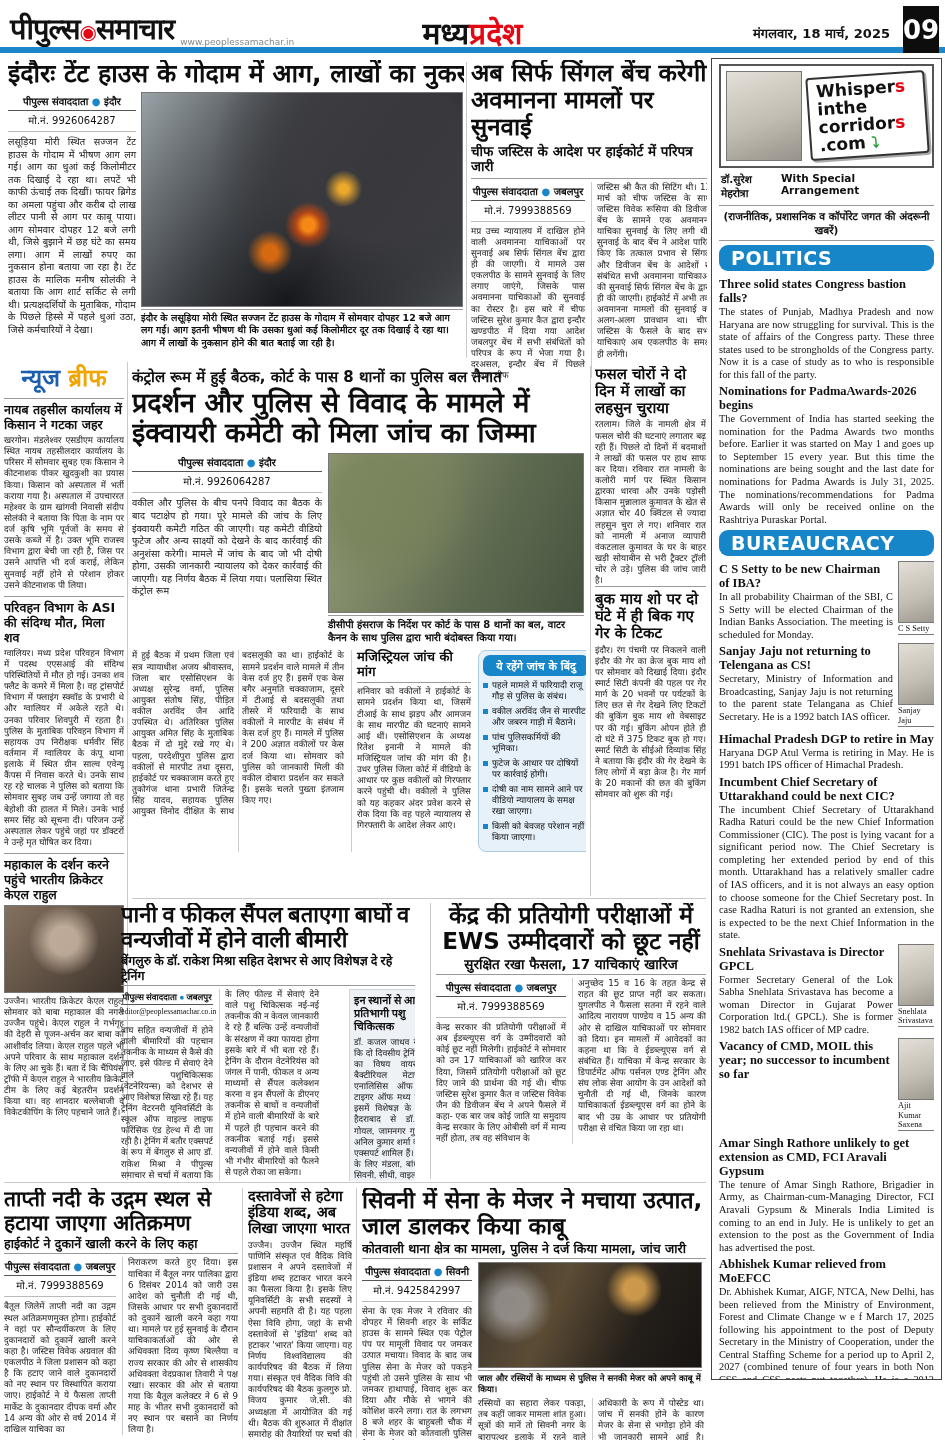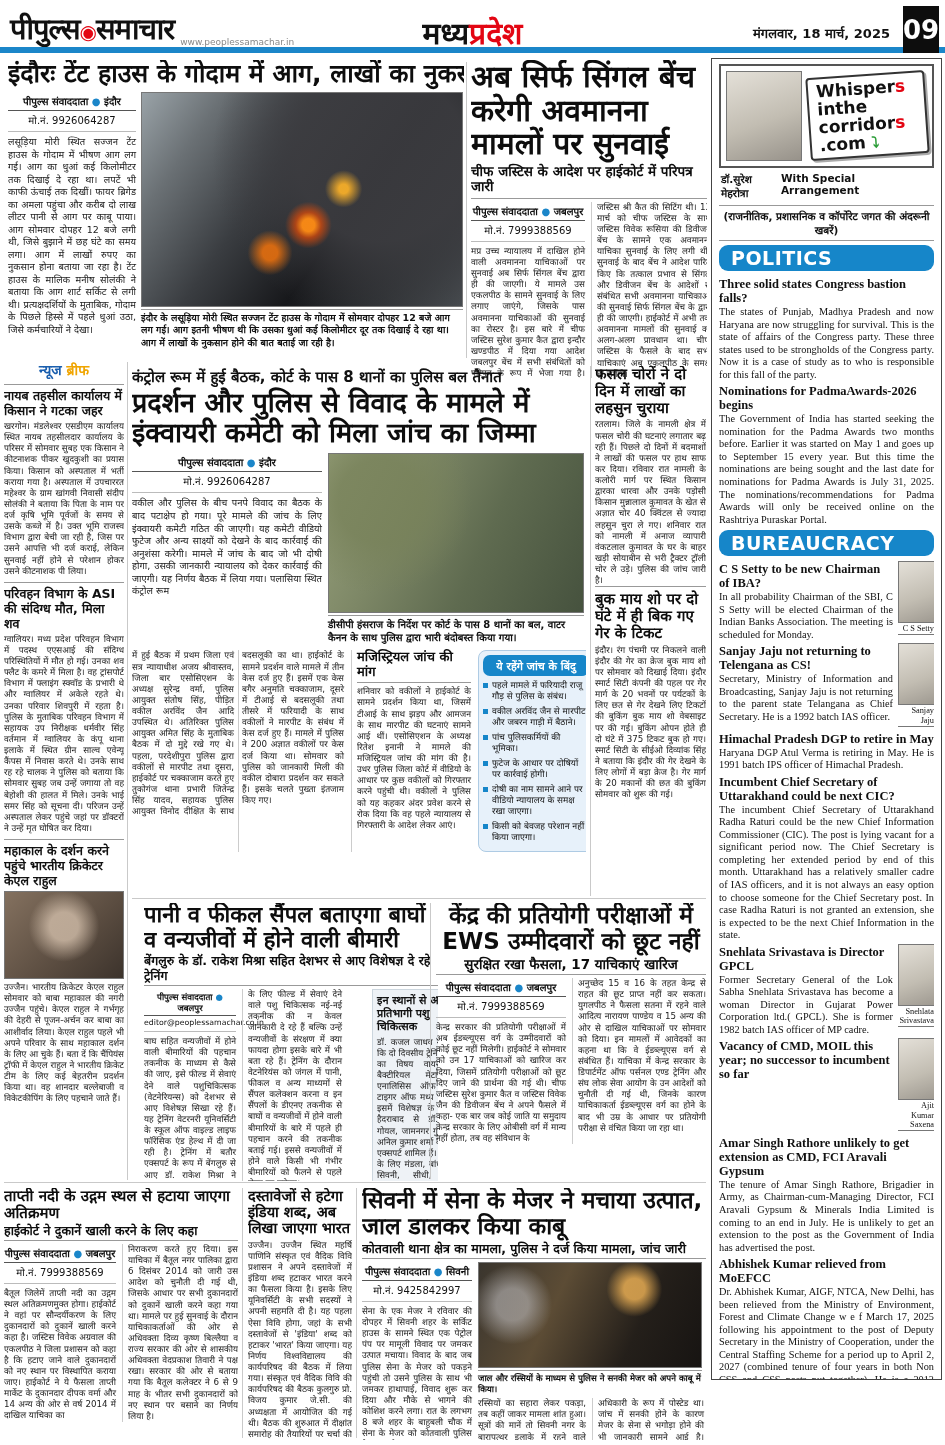--- a/index.html
+++ b/index.html
@@ -55,25 +55,25 @@
   .wl .rs{color:#e30613;}
   .wl .arrow{color:#2e9e3a;font-size:15px;}
   .wnames{display:flex;justify-content:space-between;font-weight:bold;font-size:10.5px;padding:4px 2px 2px;}
   .wtag{font-weight:bold;font-size:10.5px;text-align:center;border-top:1px solid #999;border-bottom:1px solid #999;
         padding:3px 0;margin:3px 0 4px;}
   .pill{background:#1686c9;color:#fff;font-weight:bold;font-size:19px;border-radius:9px;
         padding:2px 12px;margin:4px 0 3px;letter-spacing:.5px;}
   .sb-item{font-family:"Liberation Serif",serif;overflow:hidden;}
   .sb-title{font-weight:bold;font-size:12.5px;line-height:1.12;margin:3px 0 1px;}
   .sb-body{font-size:10.3px;line-height:1.22;text-align:justify;}
-  .sb-photo-wrap{float:right;width:36px;margin:2px 0 2px 5px;text-align:right;}
+  .sb-photo-wrap{float:right;width:36px;margin:2px 0 2px 5px;text-align:left;}
   .sb-photo{width:52px;height:60px;border:1px solid #777;}
   .sb-photo-cap{font-size:8.3px;line-height:1.1;border-bottom:1px solid #777;padding:1px 0;}
   
-  .nb-label{font-size:14px;font-weight:bold;text-align:center;}
+  .nb-label{font-size:24px;font-weight:bold;text-align:center;}
   .nb-label .a{color:#1b5fae;}
   .nb-label .b{color:#f0a500;}
   .nb-title{font-weight:bold;font-size:12.5px;line-height:1.2;border-top:1px solid #999;padding-top:3px;margin-top:5px;}
   
   .pbox{background:#e7f1fa;border:1px solid #aecbe4;border-radius:8px;padding:4px;}
   .pbox-title{background:#1686c9;color:#fff;font-weight:bold;font-size:11px;text-align:center;
               border-radius:7px;padding:3px 2px;margin-bottom:4px;}
   .pbox li{font-size:8.8px;line-height:1.25;margin:0 0 4px 0;list-style:none;position:relative;padding-left:9px;}
   .pbox li::before{content:"";position:absolute;left:0;top:3px;width:5px;height:5px;background:#1686c9;}
   .pbox ul{margin:0;padding:0;}
@@ -105,21 +105,21 @@
       </div>
       <div style="width:322px;flex:none;">
         <div class="photo ph-fire" style="width:320px;height:213px;"></div>
         <div class="cap">इंदौर के लसूड़िया मोरी स्थित सज्जन टेंट हाउस के गोदाम में सोमवार दोपहर 12 बजे आग लग गई। आग इतनी भीषण थी कि उसका धुआं कई किलोमीटर दूर तक दिखाई दे रहा था। आग में लाखों के नुकसान होने की बात बताई जा रही है।</div>
       </div>
     </div>
   </div>
 
   <div class="abs vrule" style="left:466px;top:62px;height:296px;"></div>
   <div class="abs" style="left:471px;top:60px;width:236px;height:318px;overflow:hidden;">
-    <div class="hl" style="font-size:30px;">अब सिर्फ सिंगल बेंच करेगी अवमानना मामलों पर सुनवाई</div>
+    <div class="hl" style="font-size:24px;">अब सिर्फ सिंगल बेंच करेगी अवमानना मामलों पर सुनवाई</div>
     <div class="sub" style="font-size:13.5px;border-bottom:1px solid #999;padding:3px 0;">चीफ जस्टिस के आदेश पर हाईकोर्ट में परिपत्र जारी</div>
     <div style="display:flex;gap:6px;margin-top:3px;">
       <div style="width:114px;flex:none;">
         <div class="byline"><span>पीपुल्स संवाददाता</span> <span class="bdot">●</span> <span>जबलपुर</span></div>
         <div class="phone">मो.नं. 7999388569</div>
         <div class="body sm">मप्र उच्च न्यायालय में दाखिल होने वाली अवमानना याचिकाओं पर सुनवाई अब सिर्फ सिंगल बेंच द्वारा ही की जाएगी। ये मामले उस एकलपीठ के सामने सुनवाई के लिए लगाए जाएंगे, जिसके पास अवमानना याचिकाओं की सुनवाई का रोस्टर है। इस बारे में चीफ जस्टिस सुरेश कुमार कैत द्वारा इन्दौर खण्डपीठ में दिया गया आदेश जबलपुर बेंच में सभी संबंधितों को परिपत्र के रूप में भेजा गया है। दरअसल, इन्दौर बेंच में पिछले सप्ताह चीफ</div>
       </div>
       <div style="width:114px;flex:none;border-left:1px solid #ccc;padding-left:5px;">
         <div class="body sm">जस्टिस श्री कैत की सिटिंग थी। 13 मार्च को चीफ जस्टिस के साथ जस्टिस विवेक रूसिया की डिवीजन बेंच के सामने एक अवमानना याचिका सुनवाई के लिए लगी थी। सुनवाई के बाद बेंच ने आदेश पारित किए कि तत्काल प्रभाव से सिंगल और डिवीजन बेंच के आदेशों से संबंधित सभी अवमानना याचिकाओं की सुनवाई सिर्फ सिंगल बेंच के द्वारा ही की जाएगी। हाईकोर्ट में अभी तक अवमानना मामलों की सुनवाई का अलग-अलग प्रावधान था। चीफ जस्टिस के फैसले के बाद सभी याचिकाएं अब एकलपीठ के समक्ष ही लगेंगी।</div>
       </div>
@@ -252,21 +252,21 @@
 
   <div class="abs vrule" style="left:590px;top:366px;height:530px;"></div>
   <div class="abs" style="left:595px;top:366px;width:111px;height:532px;overflow:hidden;">
     <div class="hl" style="font-size:15px;">फसल चोरों ने दो दिन में लाखों का लहसुन चुराया</div>
     <div class="body sm" style="margin-top:3px;">रतलाम। जिले के नामली क्षेत्र में फसल चोरी की घटनाएं लगातार बढ़ रही हैं। पिछले दो दिनों में बदमाशों ने लाखों की फसल पर हाथ साफ कर दिया। रविवार रात नामली के कलोरी मार्ग पर स्थित किसान द्वारका धारवा और उनके पड़ोसी किसान मुन्नालाल कुमावत के खेत से अज्ञात चोर 40 क्विंटल से ज्यादा लहसुन चुरा ले गए। शनिवार रात को नामली में अनाज व्यापारी वंकटलाल कुमावत के घर के बाहर खड़ी सोयाबीन से भरी ट्रैक्टर ट्रॉली चोर ले उड़े। पुलिस की जांच जारी है।</div>
     <div class="hl" style="font-size:15px;border-top:1px solid #999;padding-top:4px;">बुक माय शो पर दो घंटे में ही बिक गए गेर के टिकट</div>
     <div class="body sm" style="margin-top:3px;">इंदौर। रंग पंचमी पर निकलने वाली इंदौर की गेर का क्रेज बुक माय शो पर सोमवार को दिखाई दिया। इंदौर स्मार्ट सिटी कंपनी की पहल पर गेर मार्ग के 20 भवनों पर पर्यटकों के लिए छत से गेर देखने लिए टिकटों की बुकिंग बुक माय शो वेबसाइट पर की गई। बुकिंग ओपन होते ही दो घंटे में 375 टिकट बुक हो गए। स्मार्ट सिटी के सीईओ दिव्यांक सिंह ने बताया कि इंदौर की गेर देखने के लिए लोगों में बड़ा क्रेज है। गेर मार्ग के 20 मकानों की छत की बुकिंग सोमवार को शुरू की गई।</div>
   </div>
 
   <div class="abs hrule" style="left:132px;top:898px;width:574px;"></div>
-  <div class="abs" style="left:144px;top:903px;width:294px;height:278px;overflow:hidden;">
+  <div class="abs" style="left:121px;top:903px;width:294px;height:278px;overflow:hidden;font-family:Liberation Serif, serif;">
     <div class="hl" style="font-size:22px;">पानी व फीकल सैंपल बताएगा बाघों व वन्यजीवों में होने वाली बीमारी</div>
     <div class="sub" style="font-size:12.5px;border-bottom:1px solid #999;padding:2px 0;">बेंगलुरु के डॉ. राकेश मिश्रा सहित देशभर से आए विशेषज्ञ दे रहे ट्रेनिंग</div>
     <div style="display:flex;gap:6px;margin-top:3px;">
       <div style="width:92px;flex:none;">
         <div class="byline" style="font-size:8.5px;"><span>पीपुल्स संवाददाता</span> <span class="bdot">●</span> <span>जबलपुर</span></div>
         <div class="phone" style="font-size:7.8px;">editor@peoplessamachar.co.in</div>
         <div class="body sm">बाघ सहित वन्यजीवों में होने वाली बीमारियों की पहचान तकनीक के माध्यम से कैसे की जाए, इसे फील्ड में सेवाएं देने वाले पशुचिकित्सक (वेटनेरियन्स) को देशभर से आए विशेषज्ञ सिखा रहे हैं। यह ट्रेनिंग वेटरनरी यूनिवर्सिटी के स्कूल ऑफ वाइल्ड लाइफ फॉरेंसिक एंड हेल्थ में दी जा रही है। ट्रेनिंग में बतौर एक्सपर्ट के रूप में बेंगलुरु से आए डॉ. राकेश मिश्रा ने पीपुल्स समाचार से चर्चा में बताया कि वन्यजीवों के संरक्षण</div>
       </div>
       <div style="width:94px;flex:none;border-left:1px solid #ccc;padding-left:5px;">
         <div class="body sm">के लिए फील्ड में सेवाएं देने वाले पशु चिकित्सक नई-नई तकनीक की न केवल जानकारी दे रहे हैं बल्कि उन्हें वन्यजीवों के संरक्षण में क्या फायदा होगा इसके बारे में भी बता रहे हैं। ट्रेनिंग के दौरान वेटनेरियंस को जंगल में पानी, फीकल व अन्य माध्यमों से सैंपल कलेक्शन करना व इन सैंपलों के डीएनए तकनीक से बाघों व वन्यजीवों में होने वाली बीमारियों के बारे में पहले ही पहचान करने की तकनीक बताई गई। इससे वन्यजीवों में होने वाले किसी भी गंभीर बीमारियों को फैलने से पहले रोका जा सकेगा।</div>
@@ -290,21 +290,21 @@
       </div>
       <div style="width:128px;flex:none;border-left:1px solid #ccc;padding-left:5px;">
         <div class="body sm">अनुच्छेद 15 व 16 के तहत केन्द्र से राहत की छूट प्राप्त नहीं कर सकता। युगलपीठ ने फैसला सतना में रहने वाले आदित्य नारायण पाण्डेय व 15 अन्य की ओर से दाखिल याचिकाओं पर सोमवार को दिया। इन मामलों में आवेदकों का कहना था कि वे ईडब्ल्यूएस वर्ग से संबंधित हैं। याचिका में केन्द्र सरकार के डिपार्टमेंट ऑफ पर्सनल एण्ड ट्रेनिंग और संघ लोक सेवा आयोग के उन आदेशों को चुनौती दी गई थी, जिनके कारण याचिकाकर्ता ईडब्ल्यूएस वर्ग का होने के बाद भी उम्र के आधार पर प्रतियोगी परीक्षा से वंचित किया जा रहा था।</div>
       </div>
     </div>
   </div>
 
   <div class="abs hrule" style="left:4px;top:1182px;width:702px;"></div>
 
   <div class="abs" style="left:4px;top:1188px;width:234px;height:252px;overflow:hidden;">
-    <div class="hl" style="font-size:15px;">ताप्ती नदी के उद्गम स्थल से हटाया जाएगा अतिक्रमण</div>
+    <div class="hl" style="font-size:21px;">ताप्ती नदी के उद्गम स्थल से हटाया जाएगा अतिक्रमण</div>
     <div class="sub" style="font-size:12.5px;border-bottom:1px solid #999;padding:2px 0;">हाईकोर्ट ने दुकानें खाली करने के लिए कहा</div>
     <div style="display:flex;gap:6px;margin-top:3px;">
       <div style="width:112px;flex:none;">
         <div class="byline"><span>पीपुल्स संवाददाता</span> <span class="bdot">●</span> <span>जबलपुर</span></div>
         <div class="phone">मो.नं. 7999388569</div>
         <div class="body sm">बैतूल जिलेमें ताप्ती नदी का उद्गम स्थल अतिक्रमणमुक्त होगा। हाईकोर्ट ने वहां पर सौन्दर्यीकरण के लिए दुकानदारों को दुकानें खाली करने कहा है। जस्टिस विवेक अग्रवाल की एकलपीठ ने जिला प्रशासन को कहा है कि हटाए जाने वाले दुकानदारों को नए स्थान पर विस्थापित कराया जाए। हाईकोर्ट ने ये फैसला ताप्ती मार्केट के दुकानदार दीपक वर्मा और 14 अन्य की ओर से वर्ष 2014 में दाखिल याचिका का</div>
       </div>
       <div style="width:110px;flex:none;border-left:1px solid #ccc;padding-left:5px;">
         <div class="body sm">निराकरण करते हुए दिया। इस याचिका में बैतूल नगर पालिका द्वारा 6 दिसंबर 2014 को जारी उस आदेश को चुनौती दी गई थी, जिसके आधार पर सभी दुकानदारों को दुकानें खाली करने कहा गया था। मामले पर हुई सुनवाई के दौरान याचिकाकर्ताओं की ओर से अधिवक्ता दिव्य कृष्ण बिल्लैया व राज्य सरकार की ओर से शासकीय अधिवक्ता वेदप्रकाश तिवारी ने पक्ष रखा। सरकार की ओर से बताया गया कि बैतूल कलेक्टर ने 6 से 9 माह के भीतर सभी दुकानदारों को नए स्थान पर बसाने का निर्णय लिया है।</div>
       </div>

